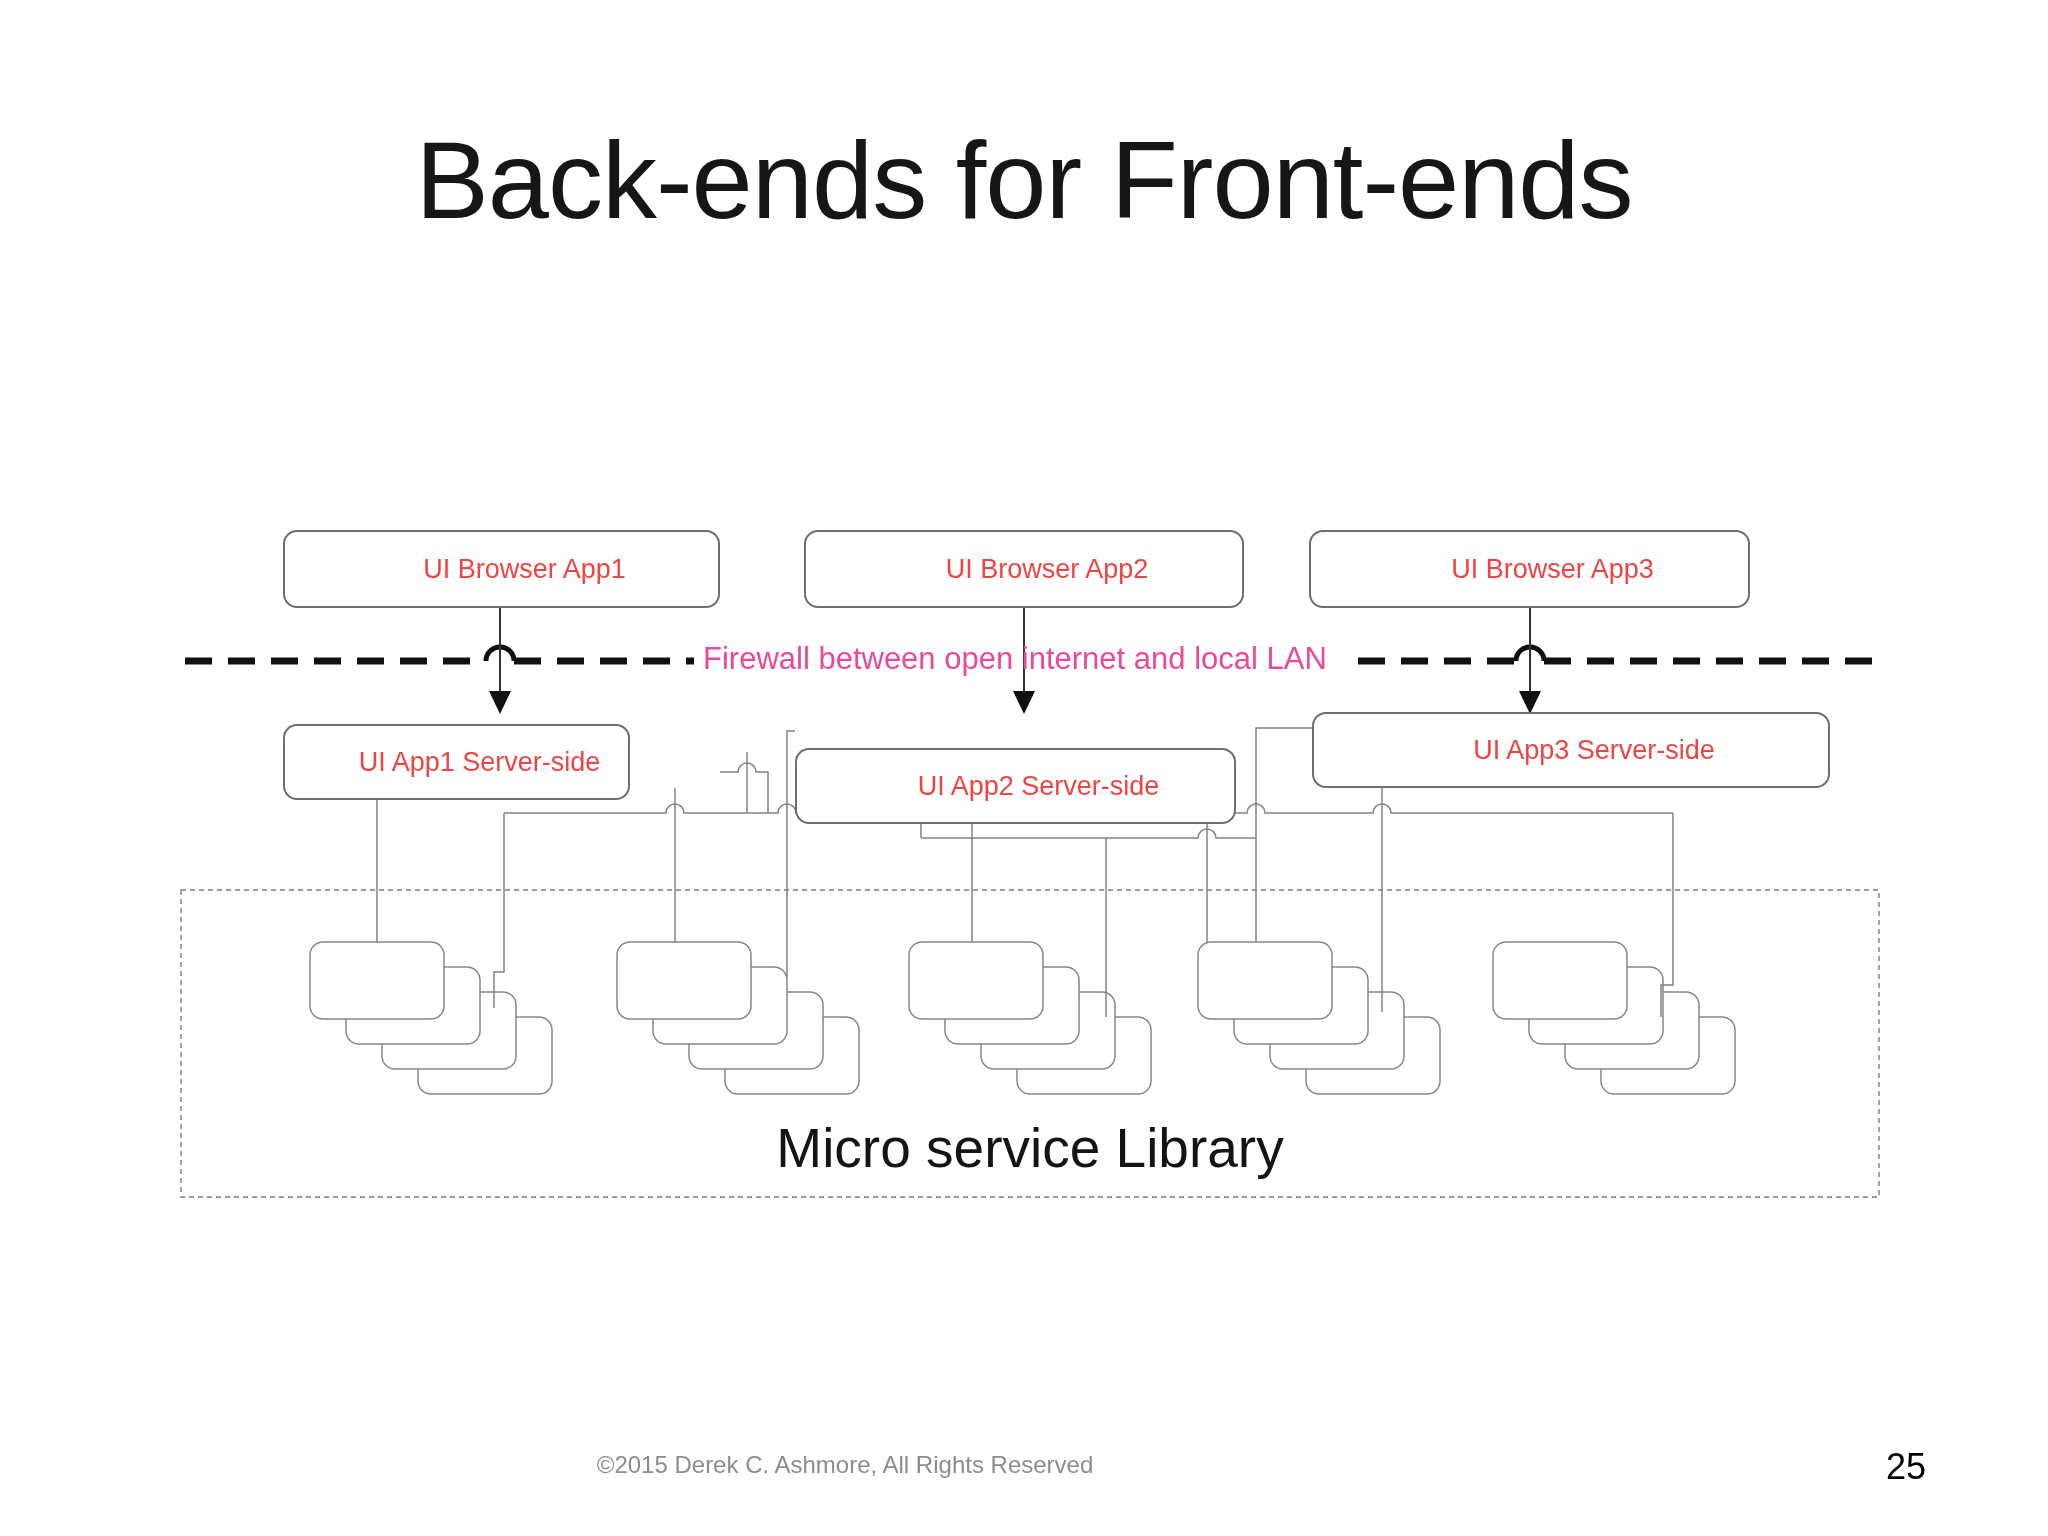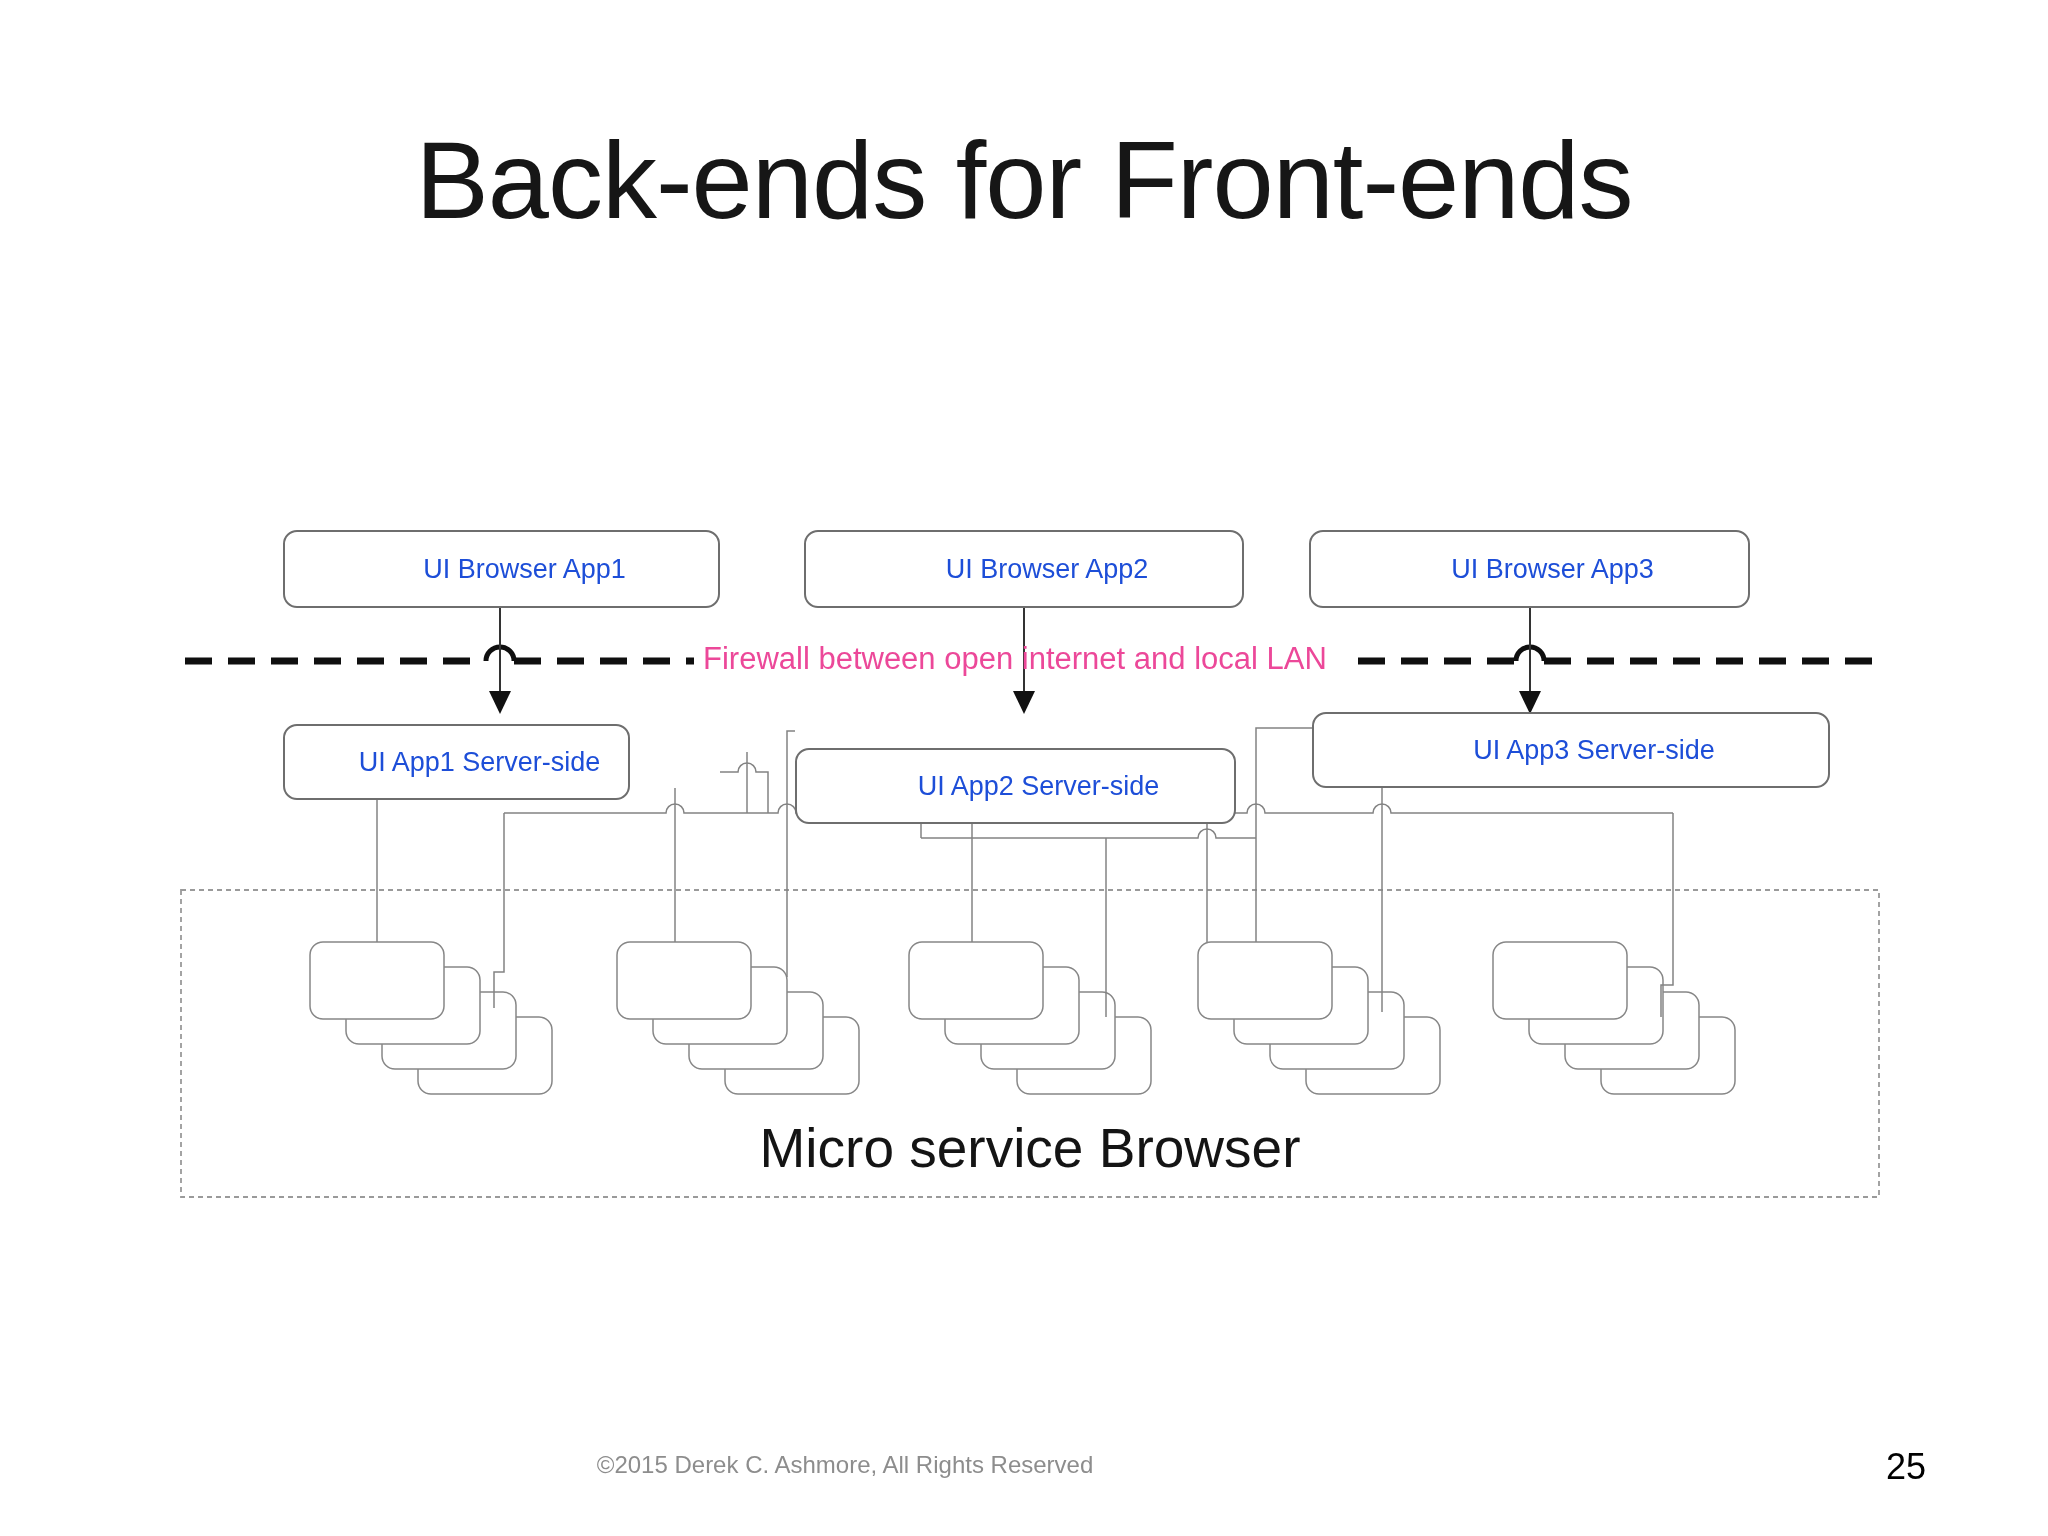--- a/index.html
+++ b/index.html
@@ -19,21 +19,21 @@
     color:#161616;
     z-index:3;
     white-space:nowrap;
   }
   .node-box{
     position:absolute;
     background:#ffffff;
     border:2px solid #6e6e6e;
     border-radius:14px;
     display:flex;align-items:center;justify-content:center;
-    font-size:27px;color:#1d4ed8;
+    font-size:27px;color:#ef4444;
     z-index:2;
     box-sizing:border-box;
     padding-left:46px;
   }
   #diagram-svg{position:absolute;top:0;left:0;z-index:1;}
   #firewall-label{
     top:641px;left:703px;
     font-size:31px;color:#ec4899;
     white-space:nowrap;z-index:3;
   }
@@ -159,16 +159,16 @@
 <div class="node-box" style="left:283px;top:724px;width:347px;height:76px;">
   <span>UI App1 Server-side</span>
 </div>
 <div class="node-box" style="left:795px;top:712px;width:441px;height:76px;margin-top:36px;">
   <span>UI App2 Server-side</span>
 </div>
 <div class="node-box" style="left:1312px;top:712px;width:518px;height:76px;">
   <span>UI App3 Server-side</span>
 </div>
 
-<div id="library-label" class="abs">Micro service Browser</div>
+<div id="library-label" class="abs">Micro service Library</div>
 
 <div id="footer-copyright" class="abs">©2015 Derek C. Ashmore, All Rights Reserved</div>
 <div id="page-number" class="abs">25</div>
 
 </body></html>

